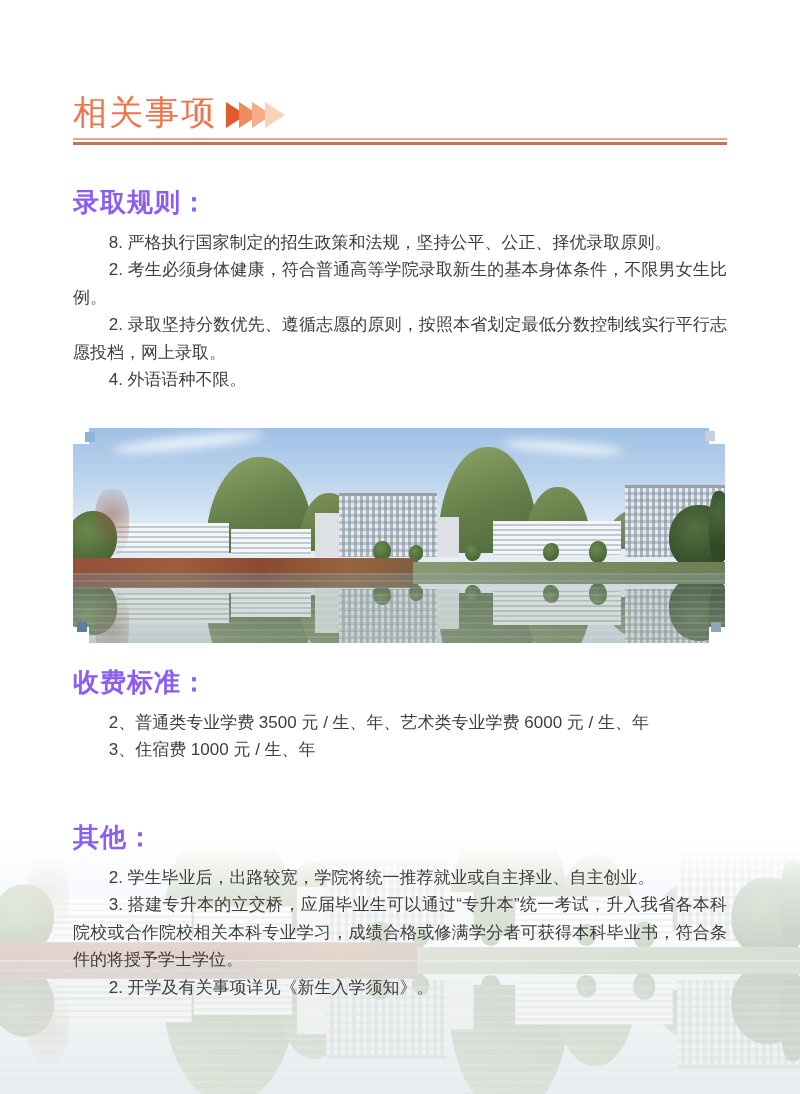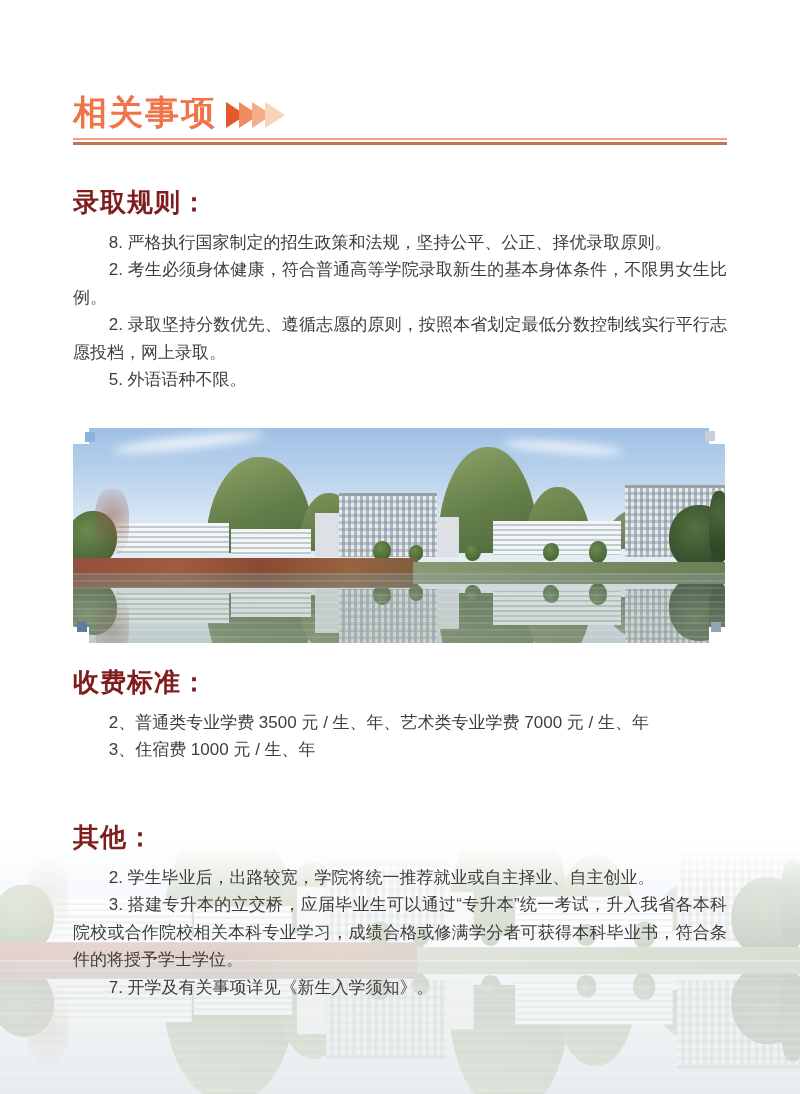--- a/index.html
+++ b/index.html
@@ -7,41 +7,41 @@
   .page {
     position:relative; width:800px; height:1094px; margin:0 auto;
     background:#ffffff; overflow:hidden;
     font-family:"Liberation Sans", sans-serif; color:#3d3d3d;
   }
   .content { position:relative; z-index:3; padding:95px 73px 0 73px; }
 
   
   .hdr { display:flex; align-items:center; }
   .hdr h1 {
-    font-size:34px; font-weight:700; letter-spacing:2px; color:#f0744a;
+    font-size:34px; font-weight:400; letter-spacing:2px; color:#f0744a;
     line-height:1.05;
   }
   .arrows { display:flex; align-items:center; margin-left:16px; margin-top:4px; }
   .arrow {
     width:0; height:0; border-top:13px solid transparent; border-bottom:13px solid transparent;
     border-left:20px solid #e4592c; margin-left:-7px;
   }
   .arrow.a2 { border-left-color:#ee8c5e; }
   .arrow.a3 { border-left-color:#f3ae87; }
   .arrow.a4 { border-left-color:#f8d2b9; }
   .divider {
     margin-top:7px; height:7px;
     background:linear-gradient(180deg,#efa180 0 2px,#ffffff 2px 4px,#bf7558 4px 7px);
   }
 
   
   .section { margin-top:40px; }
   .section.fees { margin-top:4px; }
   .section.others { margin-top:56px; }
-  .sec-title { font-size:26px; font-weight:bold; color:#7f1d1d; margin-bottom:9px; letter-spacing:1px; }
+  .sec-title { font-size:26px; font-weight:bold; color:#8b5cf6; margin-bottom:9px; letter-spacing:1px; }
   .section p {
     font-size:17px; line-height:27.5px; color:#3d3d3d;
     text-indent:2.1em; text-align:justify;
   }
 
   
   .photo { position:relative; width:652px; height:215px; margin:34px 0 22px 0; }
   .photo-scene {
     position:relative; width:652px; height:145px; overflow:hidden;
     background:linear-gradient(180deg,#9fc0e4 0%,#bcd4ed 35%,#d9e6f4 62%,#e9eff5 100%);
@@ -138,21 +138,21 @@
         <span class="arrow a4"></span>
       </div>
     </div>
     <div class="divider"></div>
 
     <div class="section admission">
       <div class="sec-title">录取规则：</div>
       <p>8. 严格执行国家制定的招生政策和法规，坚持公平、公正、择优录取原则。</p>
       <p>2. 考生必须身体健康，符合普通高等学院录取新生的基本身体条件，不限男女生比例。</p>
       <p>2. 录取坚持分数优先、遵循志愿的原则，按照本省划定最低分数控制线实行平行志愿投档，网上录取。</p>
-      <p>5. 外语语种不限。</p>
+      <p>4. 外语语种不限。</p>
     </div>
 
     <div class="photo">
       <div class="photo-scene">
         <div class="cloud c1"></div>
         <div class="cloud c2"></div>
         <div class="hill hA"></div>
         <div class="hill hA2"></div>
         <div class="hill hB"></div>
         <div class="hill hB2"></div>
@@ -213,29 +213,29 @@
       <div class="notch n-bl"></div>
       <div class="notch n-br"></div>
       <div class="pix p-tl"></div>
       <div class="pix p-tr"></div>
       <div class="pix p-bl"></div>
       <div class="pix p-br"></div>
     </div>
 
     <div class="section fees">
       <div class="sec-title">收费标准：</div>
-      <p>2、普通类专业学费 3500 元 / 生、年、艺术类专业学费 7000 元 / 生、年</p>
+      <p>2、普通类专业学费 3500 元 / 生、年、艺术类专业学费 6000 元 / 生、年</p>
       <p>3、住宿费 1000 元 / 生、年</p>
     </div>
 
     <div class="section others">
       <div class="sec-title">其他：</div>
       <p>2. 学生毕业后，出路较宽，学院将统一推荐就业或自主择业、自主创业。</p>
       <p>3. 搭建专升本的立交桥，应届毕业生可以通过“专升本”统一考试，升入我省各本科院校或合作院校相关本科专业学习，成绩合格或修满学分者可获得本科毕业书，符合条件的将授予学士学位。</p>
-      <p>7. 开学及有关事项详见《新生入学须知》。</p>
+      <p>2. 开学及有关事项详见《新生入学须知》。</p>
     </div>
 
   </div>
 
   <div class="bottom-bg">
     <div class="bb-inner">
       <div class="bb-scene-clip">
         <div class="scene-clone">
             <div class="photo-scene">
 

